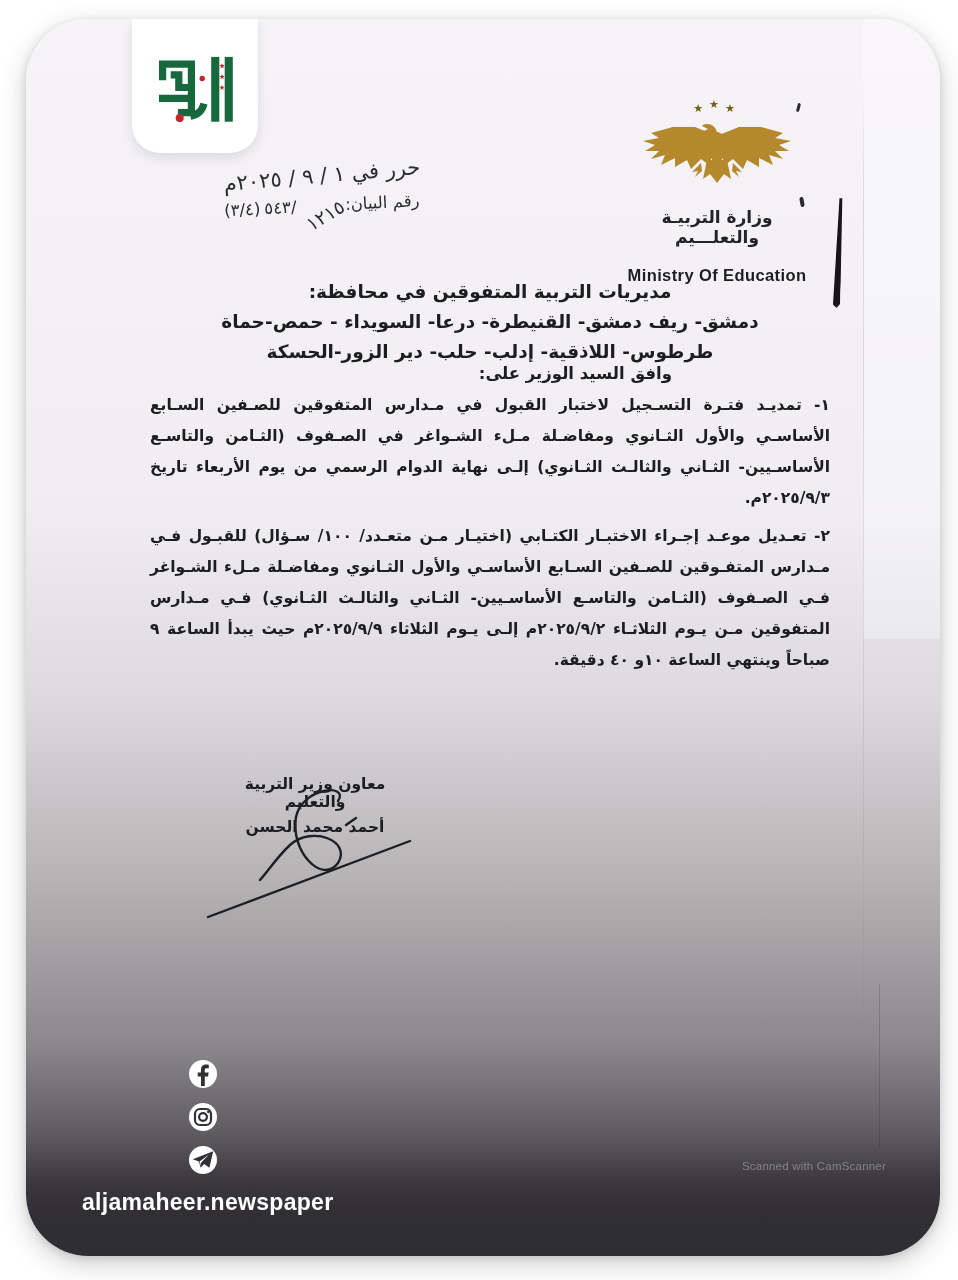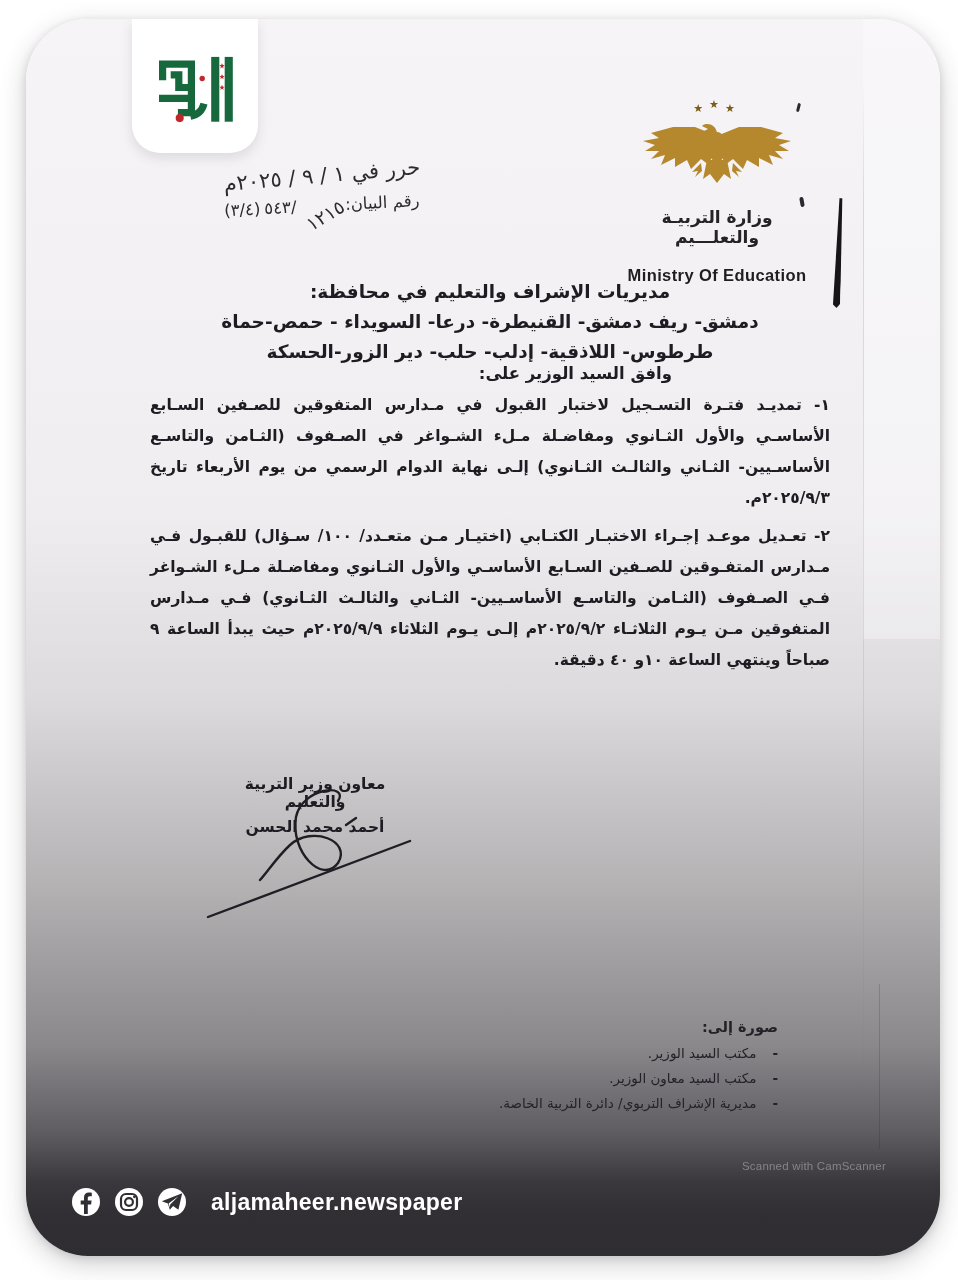--- a/index.html
+++ b/index.html
@@ -59,21 +59,21 @@
   .scribble{position:absolute;left:170px;top:760px;}
   
   .copies{position:absolute;top:1000px;right:162px;width:330px;direction:rtl;text-align:right;color:#232228;}
   .copies-heading{font-weight:bold;font-size:14.5px;margin-bottom:10px;}
   .copy-row{font-size:13.5px;margin-bottom:9px;}
   .copy-row .dash{font-weight:bold;margin-left:16px;}
   
   .camscanner{position:absolute;left:716px;top:1141px;font-family:"Liberation Sans",sans-serif;
     font-size:11.5px;color:#85848a;letter-spacing:.2px;}
   
-  .footer{position:absolute;left:46px;bottom:40px;display:flex;align-items:center;gap:15px;}
+  .footer{position:absolute;left:46px;bottom:40px;display:flex;align-items:center;gap:15px;flex-direction:column;}
   .icon-circle{width:28px;height:28px;border-radius:50%;background:#ffffff;display:flex;align-items:center;justify-content:center;cursor:pointer;}
   .handle{margin-left:10px;font-family:"Liberation Sans",sans-serif;font-weight:bold;font-size:23px;color:#ffffff;letter-spacing:.3px;cursor:pointer;}
 </style>
 </head>
 <body>
 
 <div class="card">
 
   <div class="right-strip"></div>
   <div class="paper-edge"></div>
@@ -121,46 +121,40 @@
         <polygon points="70,43 90,43 94,62 87,57 80,66 73,57 66,62"></polygon>
         <path d="M64,46 l-9,9 6,-1 -3,6 7,-6 z"></path>
         <path d="M96,46 l9,9 -6,-1 3,6 -7,-6 z"></path>
       </g>
     </svg>
     <div class="ministry-ar">وزارة التربيـة والتعلـــيم</div>
     <div class="ministry-en">Ministry Of Education</div>
   </div>
 
   <div class="doc-body">
-    <div class="rec-heading center">مديريات الإشراف والتعليم في محافظة:</div>
+    <div class="rec-heading center">مديريات التربية المتفوقين في محافظة:</div>
     <div class="gov-line center">دمشق- ريف دمشق- القنيطرة- درعا- السويداء - حمص-حماة</div>
     <div class="gov-line center">طرطوس- اللاذقية- إدلب- حلب- دير الزور-الحسكة</div>
     <div class="approval">وافق السيد الوزير على:</div>
     <div class="item">١- تمديـد فتـرة التسـجيل لاختبار القبول في مـدارس المتفوقين للصـفين السـابع الأساسـي والأول الثـانوي ومفاضـلة مـلء الشـواغر في الصـفوف (الثـامن والتاسـع الأساسـيين- الثـاني والثالـث الثـانوي) إلـى نهاية الدوام الرسمي من يوم الأربعاء تاريخ ٢٠٢٥/٩/٣م.</div>
     <div class="item">٢- تعـديل موعـد إجـراء الاختبـار الكتـابي (اختيـار مـن متعـدد/ ١٠٠/ سـؤال) للقبـول فـي مـدارس المتفـوقين للصـفين السـابع الأساسـي والأول الثـانوي ومفاضـلة مـلء الشـواغر فـي الصـفوف (الثـامن والتاسـع الأساسـيين- الثـاني والثالـث الثـانوي) فـي مـدارس المتفوقين مـن يـوم الثلاثـاء ٢٠٢٥/٩/٢م إلـى يـوم الثلاثاء ٢٠٢٥/٩/٩م حيث يبدأ الساعة ٩ صباحاً وينتهي الساعة ١٠و ٤٠ دقيقة.</div>
   </div>
 
   <div class="signature">
     <div class="sig-title">معاون وزير التربية والتعليم</div>
     <div class="sig-name">أحمد محمد الحسن</div>
   </div>
   <svg class="scribble" width="230" height="150" viewBox="0 0 230 150">
     <g fill="none" stroke="#1f1e24" stroke-width="2.4" stroke-linecap="round">
       <path d="M142,22 C154,4 106,8 100,38 C94,72 126,106 142,84 C156,62 116,46 94,66 C82,77 72,92 64,101"></path>
       <path d="M150,46 l10,-7"></path>
       <path d="M12,138 L214,62"></path>
     </g>
   </svg>
 
-  <div class="copies">
-    <div class="copies-heading">صورة إلى:</div>
-    <div class="copy-row"><span class="dash">-</span><span>مكتب السيد الوزير.</span></div>
-    <div class="copy-row"><span class="dash">-</span><span>مكتب السيد معاون الوزير.</span></div>
-    <div class="copy-row"><span class="dash">-</span><span>مديرية الإشراف التربوي/ دائرة التربية الخاصة.</span></div>
-  </div>
 
   <div class="camscanner">Scanned with CamScanner</div>
 
   <div class="footer">
     <div class="icon-circle">
       <svg width="28" height="28" viewBox="0 0 28 28">
           <path fill="#312f34" d="M15.8,26 v-9.6 h3.3 l0.5,-3.9 h-3.8 v-2.4 c0,-1.1 0.4,-1.9 1.9,-1.9 h2.1 V4.8 C19.4,4.7 18.2,4.6 16.9,4.6 c-2.9,0 -4.9,1.8 -4.9,5 v2.9 H8.7 v3.9 h3.3 V26 Z"></path>
         </svg>
     </div>
     <div class="icon-circle">

